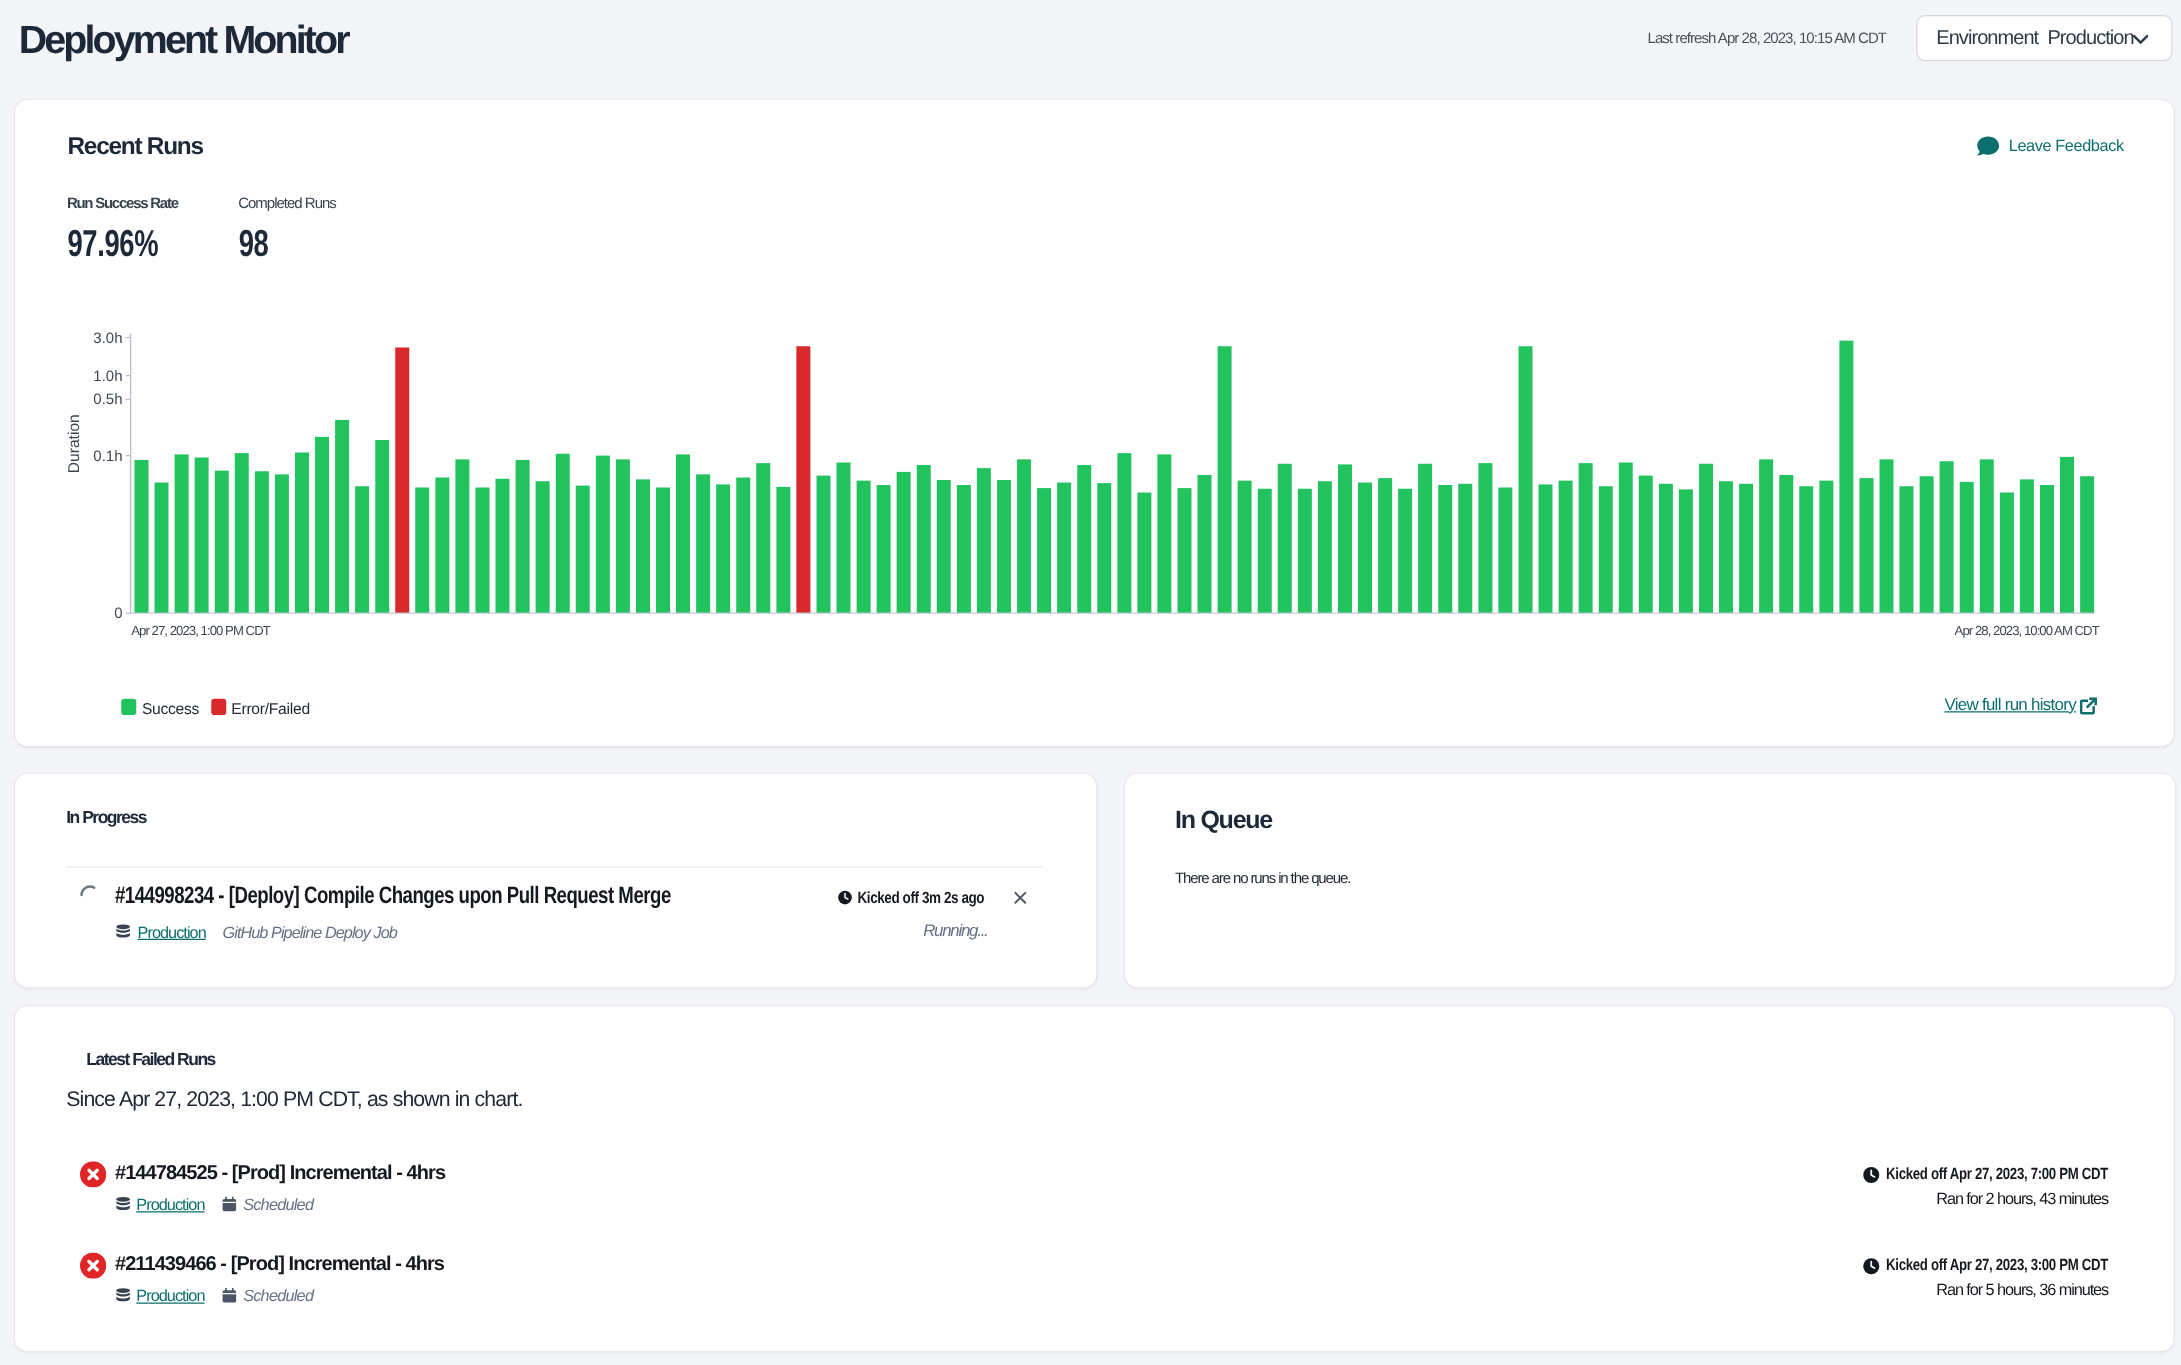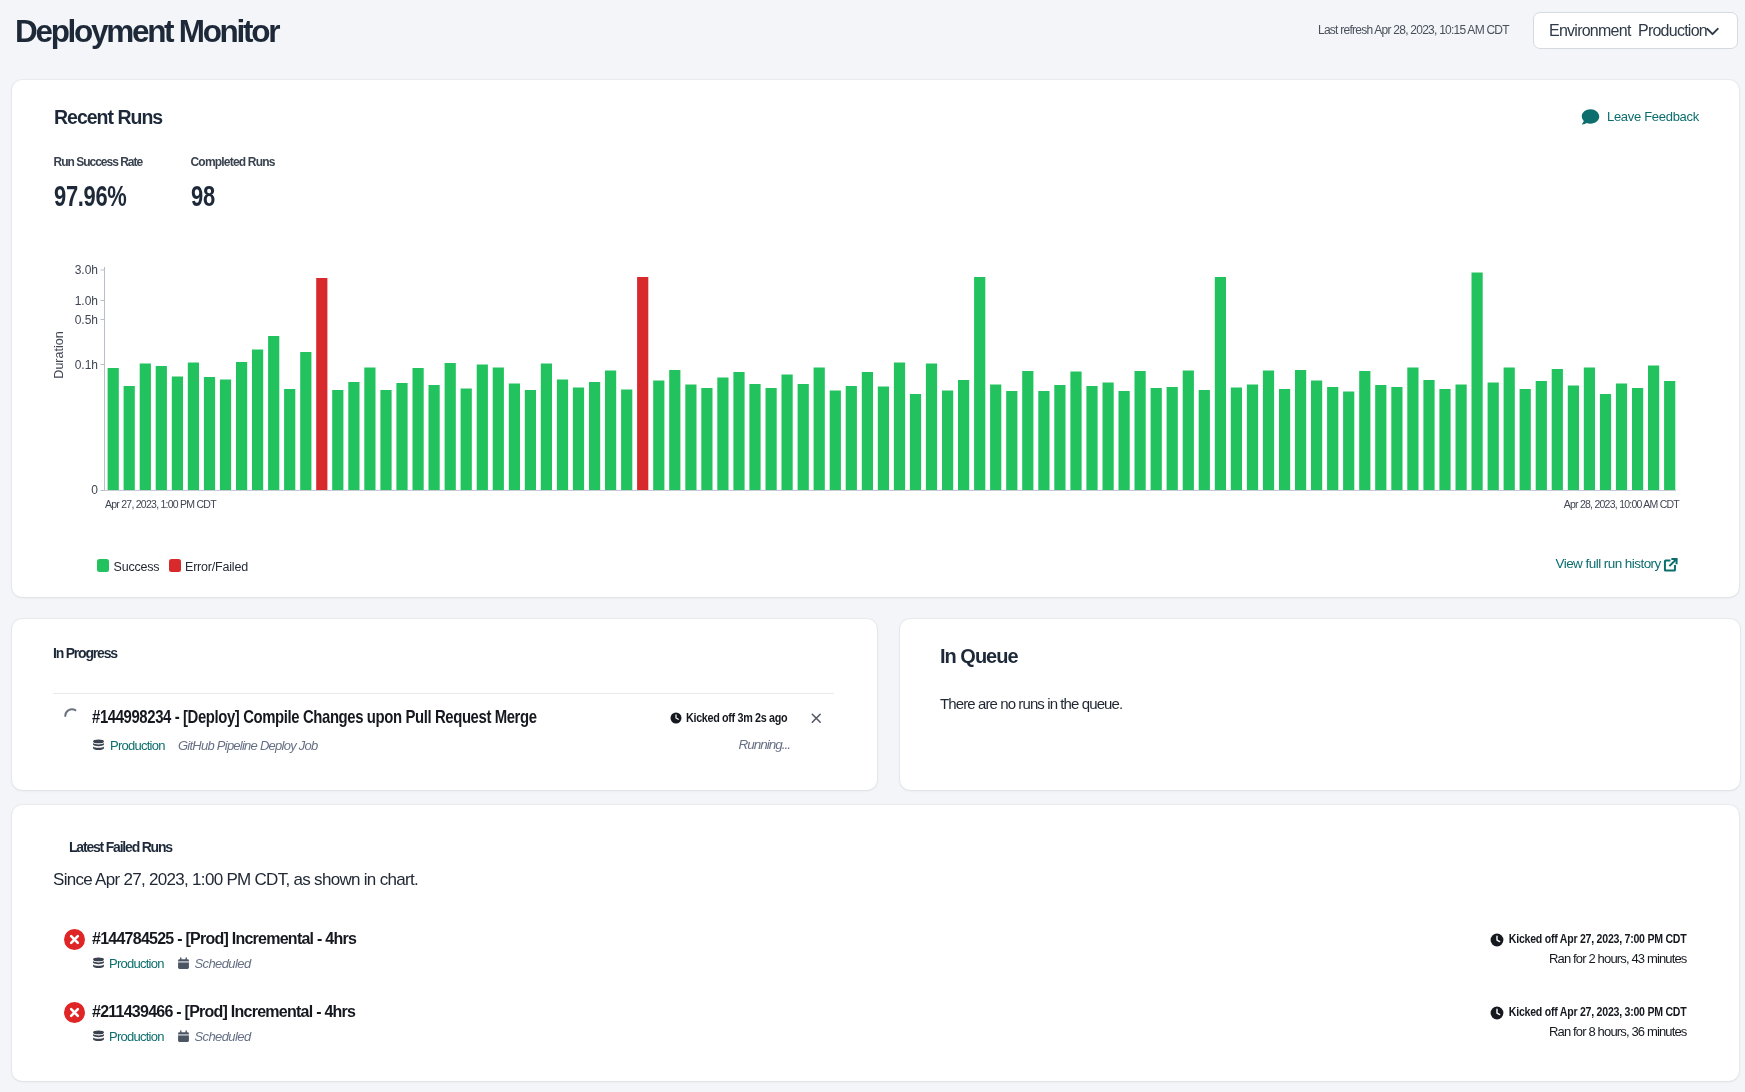--- a/index.html
+++ b/index.html
@@ -3,40 +3,40 @@
 <style>
 * { margin:0; padding:0; box-sizing:border-box; }
 html,body { width:1745px; height:1092px; background:#f4f5f8; font-family:"Liberation Sans", sans-serif; overflow:hidden; }
 .abs { position:absolute; line-height:1; white-space:nowrap; }
 .card { position:absolute; background:#fff; border-radius:10px; box-shadow:0 0 0 1px rgba(20,30,50,0.04), 0 1px 3px rgba(20,30,50,0.06); }
 .navy { color:#1d2939; }
 .dark { color:#15191f; }
 .gray { color:#667085;font-style:italic; }
 .teal { color:#0d6e6e;text-align:center; }
 .b { font-weight:bold; }
-.u { }
+.u { text-decoration:underline; }
 </style></head>
 <body>
 
 <div class="abs navy b" style="left:15px;top:16px;font-size:31.5px;letter-spacing:-2.3px">Deployment Monitor</div>
 <div class="abs" style="left:1318px;top:24px;font-size:12px;color:#49505c;letter-spacing:-0.75px">Last refresh Apr 28, 2023, 10:15 AM CDT</div>
 <div class="abs" style="left:1533px;top:11.5px;width:205px;height:37px;background:#fff;border:1px solid #d5d9e0;border-radius:7px"></div>
 <div class="abs" style="left:1549px;top:23px;font-size:16px;color:#2e3a48;letter-spacing:-0.75px">Environment&nbsp;&nbsp;Production</div>
 <svg style="position:absolute;left:1706px;top:27px" width="13" height="9" viewBox="0 0 20 12" fill="none" stroke="#2e3a48" stroke-width="3" stroke-linecap="round" stroke-linejoin="round">
     <path d="M2 2l8 8 8-8"></path>
   </svg>
 
 <div class="card" style="left:12px;top:80px;width:1727px;height:517px"></div>
 <div class="abs navy b" style="left:54px;top:107.5px;font-size:19.5px;letter-spacing:-1.0px">Recent Runs</div>
 <svg style="position:absolute;left:1579.5px;top:107px" width="21" height="21" viewBox="0 0 24 24">
     <path fill="#0d6e6e" d="M12 2.5c-5.5 0-10 3.6-10 8.2 0 2 .9 3.8 2.3 5.2-.3 1.3-1.1 2.5-2 3.3-.3.2-.1.7.3.7 2 0 3.7-.8 4.9-1.6 1.3.5 2.9.8 4.5.8 5.5 0 10-3.6 10-8.2S17.5 2.5 12 2.5z"></path>
   </svg>
 <div class="abs teal" style="left:1607px;top:110px;font-size:13px;letter-spacing:-0.3px">Leave Feedback</div>
 <div class="abs" style="left:53.5px;top:156px;font-size:12px;font-weight:600;color:#39424f;letter-spacing:-1.0px">Run Success Rate</div>
-<div class="abs" style="left:190.5px;top:156px;font-size:12px;font-weight:700;color:#39424f;letter-spacing:-0.8px">Completed Runs</div>
+<div class="abs" style="left:190.5px;top:156px;font-size:12px;font-weight:400;color:#39424f;letter-spacing:-0.8px">Completed Runs</div>
 <div class="abs navy b" style="left:53.5px;top:180.5px;font-size:30px;letter-spacing:-0.4px;transform:scaleX(0.73);transform-origin:0 0">97.96%</div>
 <div class="abs navy b" style="left:190.5px;top:180.5px;font-size:30px;letter-spacing:-0.4px;transform:scaleX(0.73);transform-origin:0 0">98</div>
 
 <div class="abs" style="left:96.5px;top:559px;width:12.5px;height:12.5px;background:#22c35e;border-radius:2.5px"></div>
 <div class="abs" style="left:113.5px;top:560.5px;font-size:12.5px;color:#242b35;letter-spacing:-0.2px">Success</div>
 <div class="abs" style="left:168.5px;top:559px;width:12.5px;height:12.5px;background:#d8292c;border-radius:2.5px"></div>
 <div class="abs" style="left:185px;top:560.5px;font-size:12.5px;color:#242b35;letter-spacing:-0.2px">Error/Failed</div>
 <div class="abs teal u" style="left:1555.5px;top:556.5px;font-size:13.5px;letter-spacing:-0.55px">View full run history</div>
 <svg style="position:absolute;left:1663.4px;top:557px" width="15.5" height="15.5" viewBox="0 0 24 24" fill="none" stroke="#0d6e6e" stroke-width="3.1" stroke-linecap="square">
     <path d="M18.5 14V20a1 1 0 0 1-1 1H4a1 1 0 0 1-1-1V6.5a1 1 0 0 1 1-1h6"></path>
@@ -63,21 +63,21 @@
     <ellipse cx="12" cy="4.5" rx="10" ry="3.5"></ellipse>
     <path d="M2 7.5c2 1.8 6 2.6 10 2.6s8-.8 10-2.6v3.2c-2 1.8-6 2.6-10 2.6s-8-.8-10-2.6z"></path>
     <path d="M2 13.7c2 1.8 6 2.6 10 2.6s8-.8 10-2.6v3.2c0 1.9-4.5 3.5-10 3.5S2 18.8 2 16.9z"></path>
   </svg>
 <div class="abs teal u" style="left:110px;top:739px;font-size:13px;letter-spacing:-0.75px">Production</div>
 <div class="abs gray" style="left:178px;top:739px;font-size:13px;letter-spacing:-0.75px">GitHub Pipeline Deploy Job</div>
 <div class="abs gray" style="left:738.5px;top:737.5px;font-size:13.5px;letter-spacing:-1.0px">Running...</div>
 
 <div class="card" style="left:899.5px;top:619px;width:840px;height:171px"></div>
 <div class="abs navy b" style="left:940px;top:646px;font-size:20px;letter-spacing:-1.0px">In Queue</div>
-<div class="abs" style="left:940px;top:695.5px;font-size:15px;color:#1f2733;letter-spacing:-0.9px">There are no runs in the queue.</div>
+<div class="abs" style="left:940px;top:695.5px;font-size:12px;color:#1f2733;letter-spacing:-0.9px">There are no runs in the queue.</div>
 
 <div class="card" style="left:12px;top:805px;width:1727px;height:276px"></div>
 <div class="abs navy b" style="left:69px;top:839.5px;font-size:14px;letter-spacing:-1.2px">Latest Failed Runs</div>
 <div class="abs" style="left:53px;top:871px;font-size:17px;color:#212936;letter-spacing:-0.7px">Since Apr 27, 2023, 1:00 PM CDT, as shown in chart.</div>
 
 <svg style="position:absolute;left:64px;top:928.5px" width="21" height="21" viewBox="0 0 24 24">
     <circle cx="12" cy="12" r="12" fill="#df2526"></circle>
     <path d="M8.2 8.2l7.6 7.6M15.8 8.2l-7.6 7.6" stroke="#fff" stroke-width="3" stroke-linecap="round"></path>
   </svg>
 <div class="abs dark b" style="left:92px;top:930.5px;font-size:16px;letter-spacing:-0.75px">#144784525 - [Prod] Incremental - 4hrs</div>
@@ -115,21 +115,21 @@
     <path d="M7 1.5v3M17 1.5v3" stroke="#4b5563" stroke-width="2.5" stroke-linecap="round"></path>
     <rect x="2" y="4" width="20" height="18" rx="2.5"></rect>
     <rect x="2" y="8.2" width="20" height="1.8" fill="#fff"></rect>
   </svg>
 <div class="abs gray" style="left:194.5px;top:1030px;font-size:13px;letter-spacing:-0.6px">Scheduled</div>
 <svg style="position:absolute;left:1490px;top:1005.5px" width="14" height="14" viewBox="0 0 24 24">
     <circle cx="12" cy="12" r="11" fill="#15191f"></circle>
     <path d="M12 5.5V12l4.6 2.6" stroke="#fff" stroke-width="2.4" fill="none" stroke-linecap="round"></path>
   </svg>
 <div class="abs dark b" style="right:58.5px;top:1004.5px;font-size:13px;letter-spacing:-0.3px;transform:scaleX(0.813);transform-origin:100% 0">Kicked off Apr 27, 2023, 3:00 PM CDT</div>
-<div class="abs dark" style="right:58.5px;top:1025px;font-size:13px;letter-spacing:-0.85px">Ran for 8 hours, 36 minutes</div>
+<div class="abs dark" style="right:58.5px;top:1025px;font-size:13px;letter-spacing:-0.85px">Ran for 5 hours, 36 minutes</div>
 
 <svg style="position:absolute;left:0;top:0" width="1745" height="1092" viewBox="0 0 1745 1092">
 <g>
       <rect x="107.6" y="368" width="11.2" height="122.5" fill="#22c35e"></rect>
 <rect x="123.6" y="386" width="11.2" height="104.5" fill="#22c35e"></rect>
 <rect x="139.7" y="363.5" width="11.2" height="127.0" fill="#22c35e"></rect>
 <rect x="155.7" y="366" width="11.2" height="124.5" fill="#22c35e"></rect>
 <rect x="171.8" y="376.5" width="11.2" height="114.0" fill="#22c35e"></rect>
 <rect x="187.8" y="362.5" width="11.2" height="128.0" fill="#22c35e"></rect>
 <rect x="203.9" y="377" width="11.2" height="113.5" fill="#22c35e"></rect>

